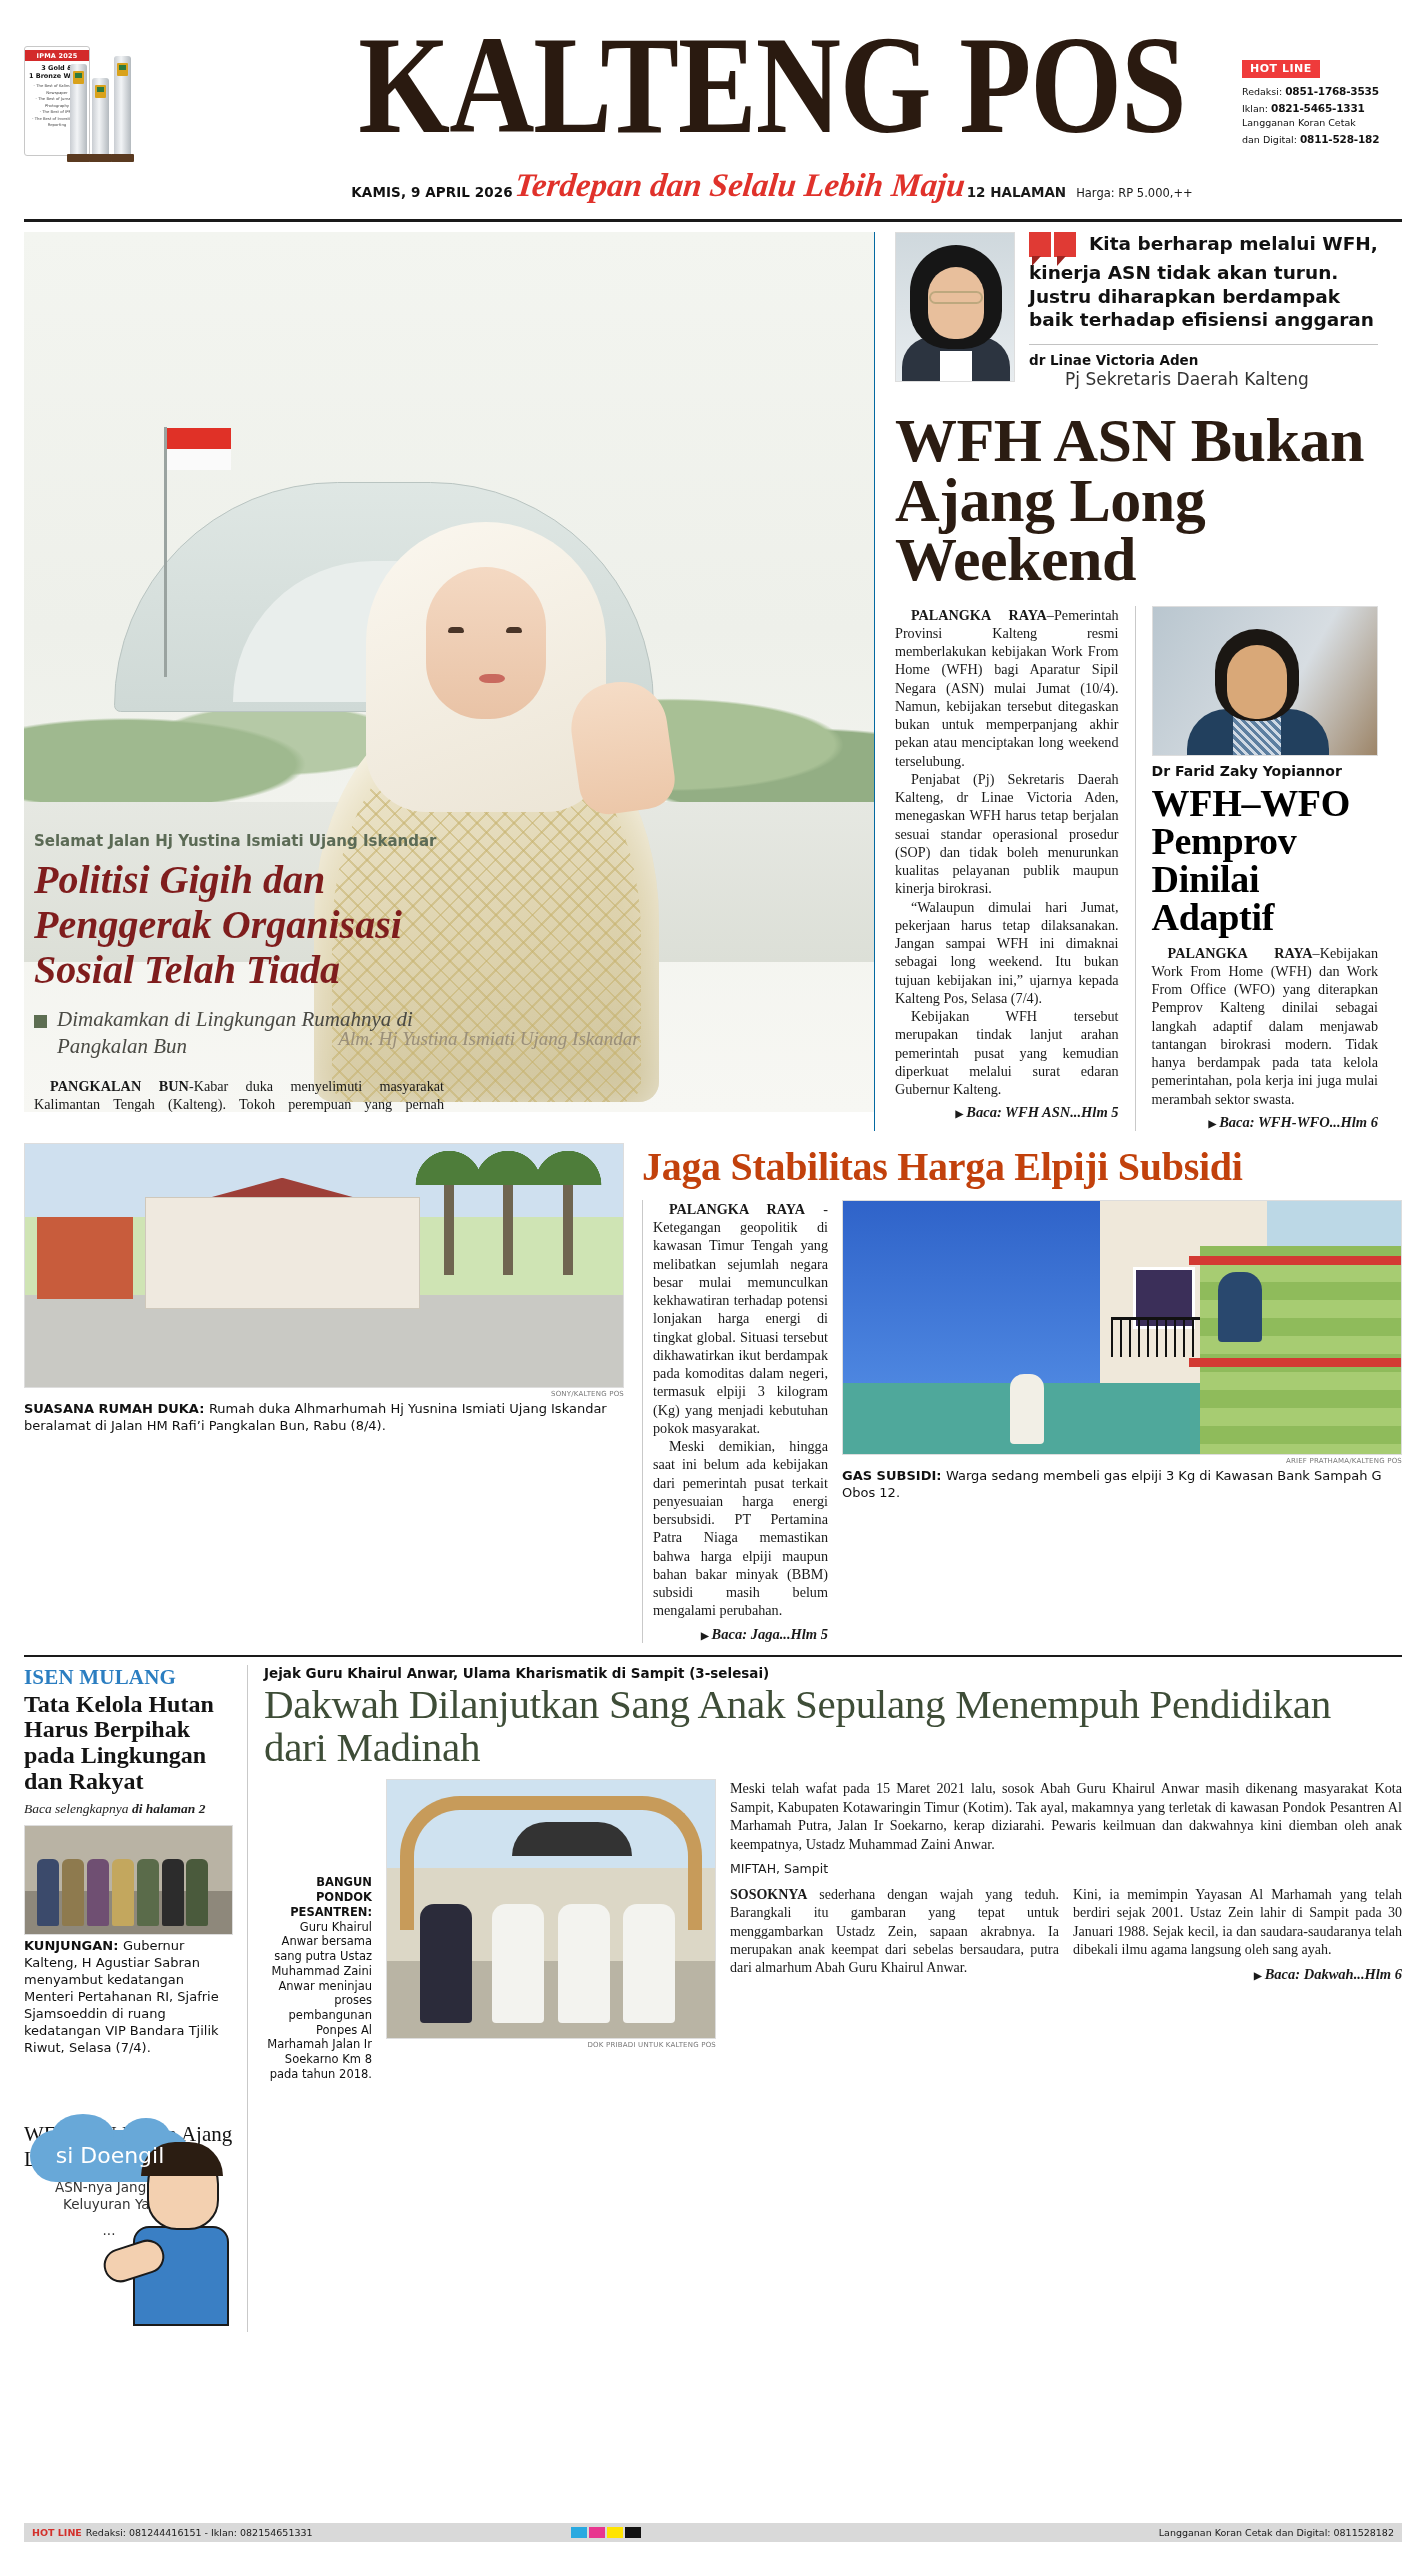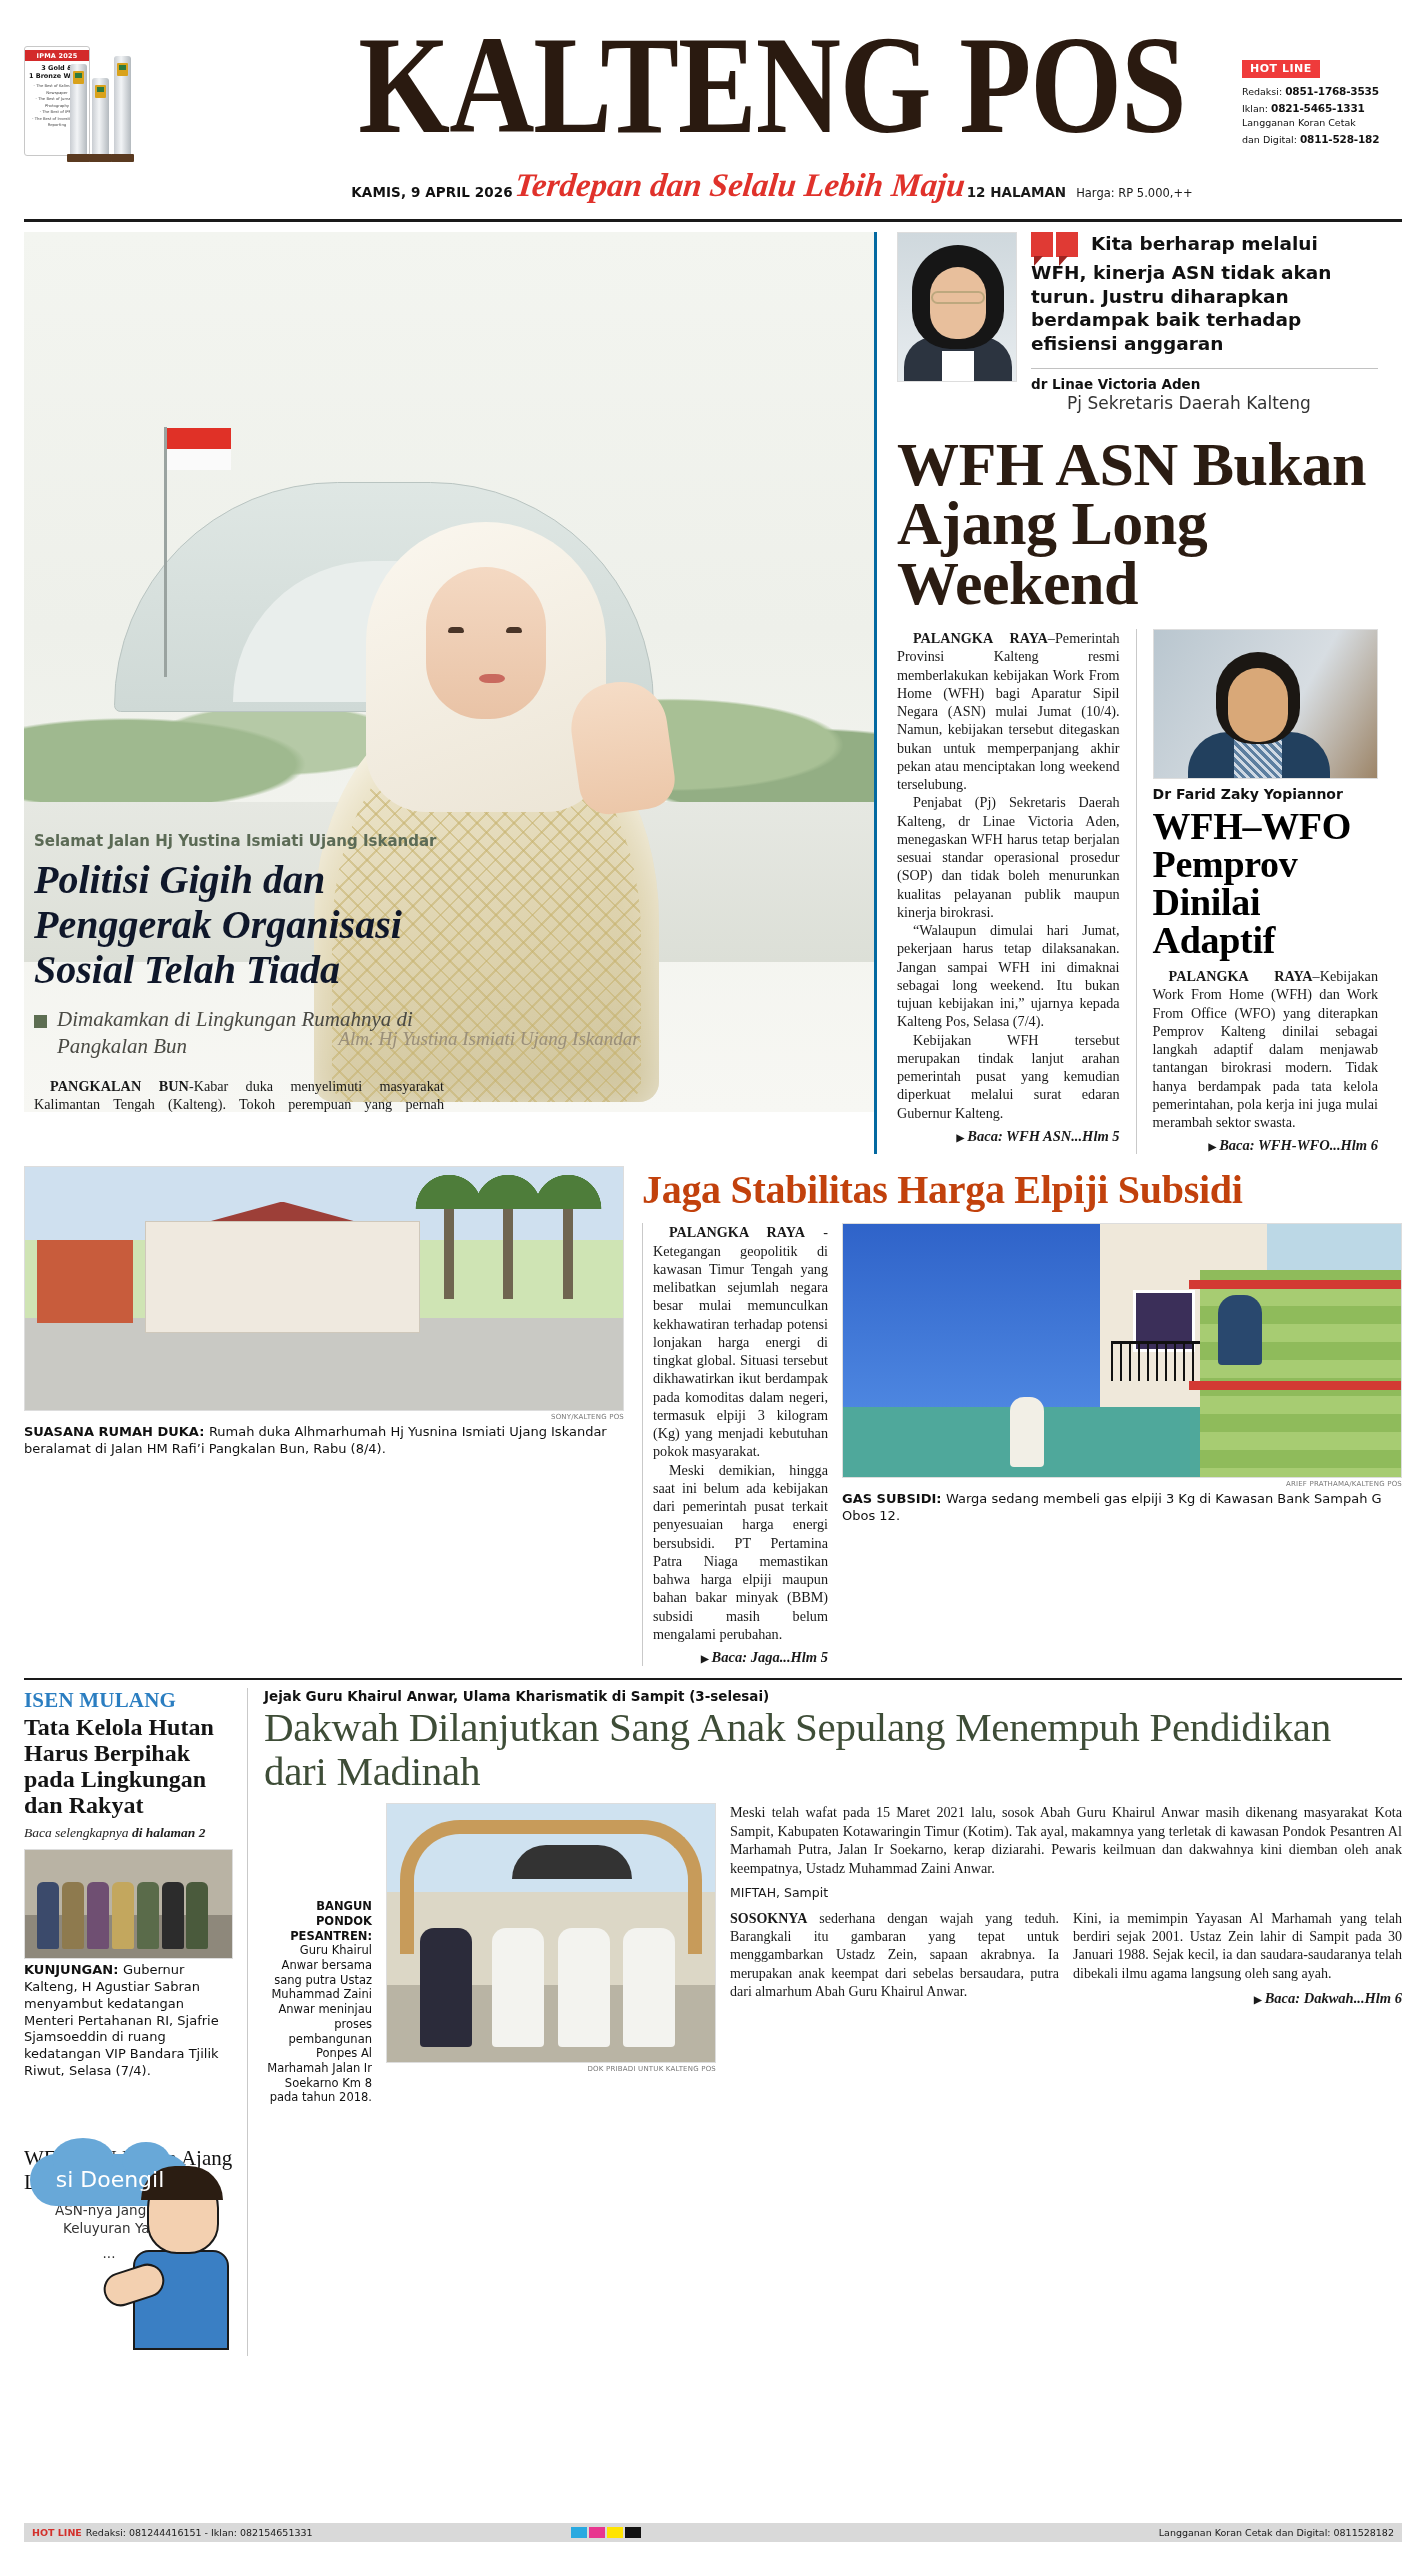--- a/index.html
+++ b/index.html
@@ -65,21 +65,21 @@
     padding: 2px 8px 3px; letter-spacing: .5px; margin-bottom: 5px;
   }
   .hotline-line { font-family: "DejaVu Sans", sans-serif; font-size: 9.5px; line-height: 1.55; color: #111; }
   .hotline-line b { font-size: 10.5px; letter-spacing: -.2px; }
 
   .rule-thick { height: 3px; background: #1a1a1a; margin: 4px 0 0; }
 
   
   .main-grid { display: flex; gap: 0; margin-top: 10px; }
   .col-left { width: 850px; position: relative; }
-  .col-right { width: 504px; padding-left: 20px; border-left: 3px solid #0369a1; }
+  .col-right { width: 504px; padding-left: 20px; border-left: 1px solid #0369a1; }
 
   
   .cover-art { position: relative; width: 850px; height: 880px; overflow: hidden; }
   .art-sky { position:absolute; inset:0; background: linear-gradient(#f3f5f0 0%, #eef0ea 45%, #f7f7f3 100%); }
   .art-trees { position:absolute; left:0; bottom:300px; width:100%; height:240px;
      background: radial-gradient(ellipse at 12% 80%, #9fb98f 0 16%, transparent 17%),
                  radial-gradient(ellipse at 30% 70%, #b5c9a6 0 14%, transparent 15%),
                  radial-gradient(ellipse at 76% 72%, #a8c095 0 18%, transparent 19%),
                  radial-gradient(ellipse at 92% 84%, #93ae84 0 15%, transparent 16%); }
   .art-building {
@@ -110,21 +110,21 @@
     background: linear-gradient(#f4d9c3,#e9c3a6); border-radius: 60px 60px 56px 56px; }
   .fig-eye { position:absolute; width:16px; height:6px; background:#4a3528; border-radius: 8px 8px 3px 3px; top: 225px; }
   .fig-eye.l { left: 174px; } .fig-eye.r { left: 232px; }
   .fig-lips { position:absolute; left: 205px; top: 272px; width: 26px; height: 9px; background:#c9695e; border-radius: 13px/6px; }
   .fig-hand { position:absolute; left: 300px; top: 280px; width: 96px; height: 130px;
     background: linear-gradient(#f5dcc6,#ecc7a9); border-radius: 46px 46px 30px 30px; transform: rotate(-8deg); }
 
   .obit-overlay { position: absolute; left: 10px; top: 600px; width: 470px; }
   .obit-kicker { font-family: "DejaVu Sans", sans-serif; font-weight: bold; font-size: 15px; color: #5b6a55; margin-bottom: 8px; }
   .obit-title { font-family: "Liberation Serif", serif; font-style: italic; font-weight: bold;
-    font-size: 40px; line-height: 1.12; color: #0f172a; }
+    font-size: 40px; line-height: 1.12; color: #7f1d1d; }
   .obit-bullet-row { display:flex; gap: 10px; margin-top: 14px; align-items: flex-start; }
   .obit-square { width: 13px; height: 13px; background: #5d6e52; margin-top: 9px; flex:0 0 13px; }
   .obit-sub { font-family: "Liberation Serif", serif; font-style: italic; font-size: 21px; line-height: 1.25; color: #4a4a44; }
   .obit-body { margin-top: 18px; width: 410px; font-size: 16.5px; line-height: 1.33; text-align: justify; color: #1d1d1d; }
   .obit-body b { letter-spacing: .1px; }
 
   .art-caption { position:absolute; left: 300px; top: 795px; width: 330px; text-align:center;
     font-family: "Liberation Serif", serif; font-style: italic; font-size: 19px; color: #9a8f7a; line-height: 1.25; }
 
   

